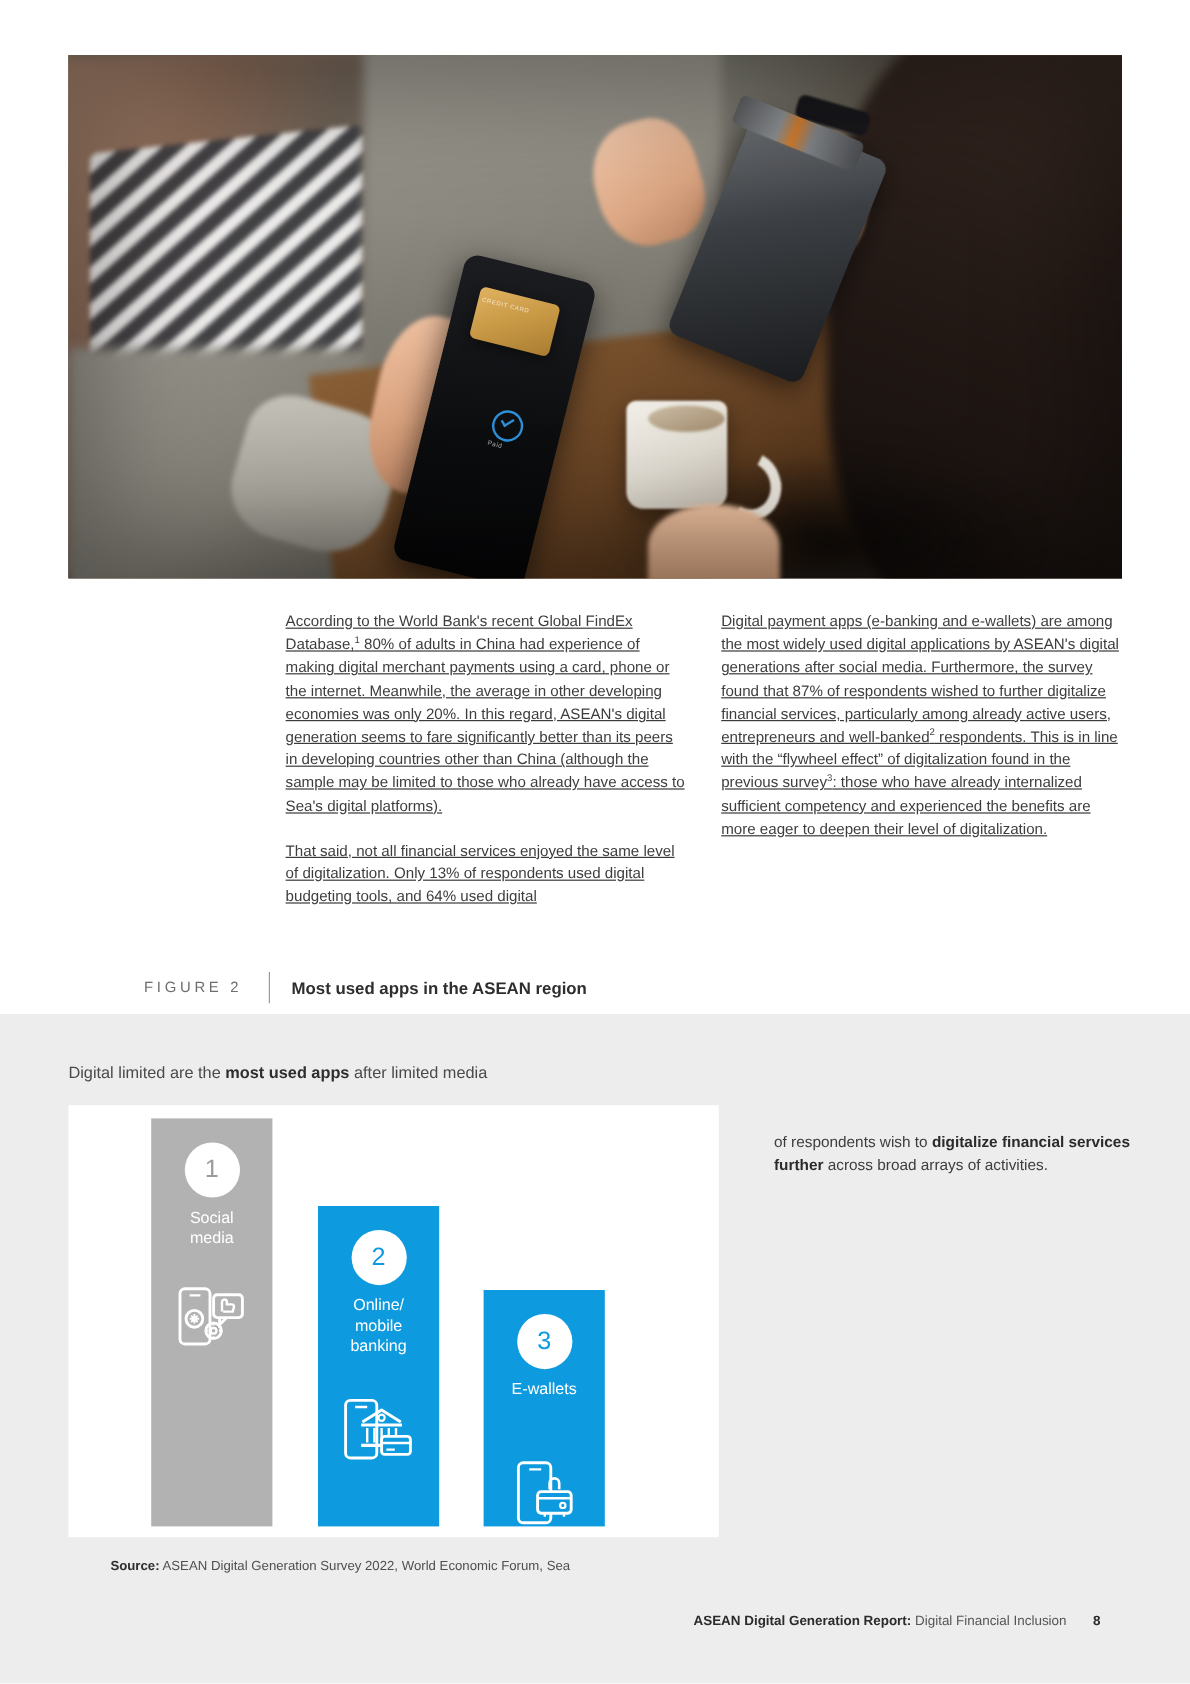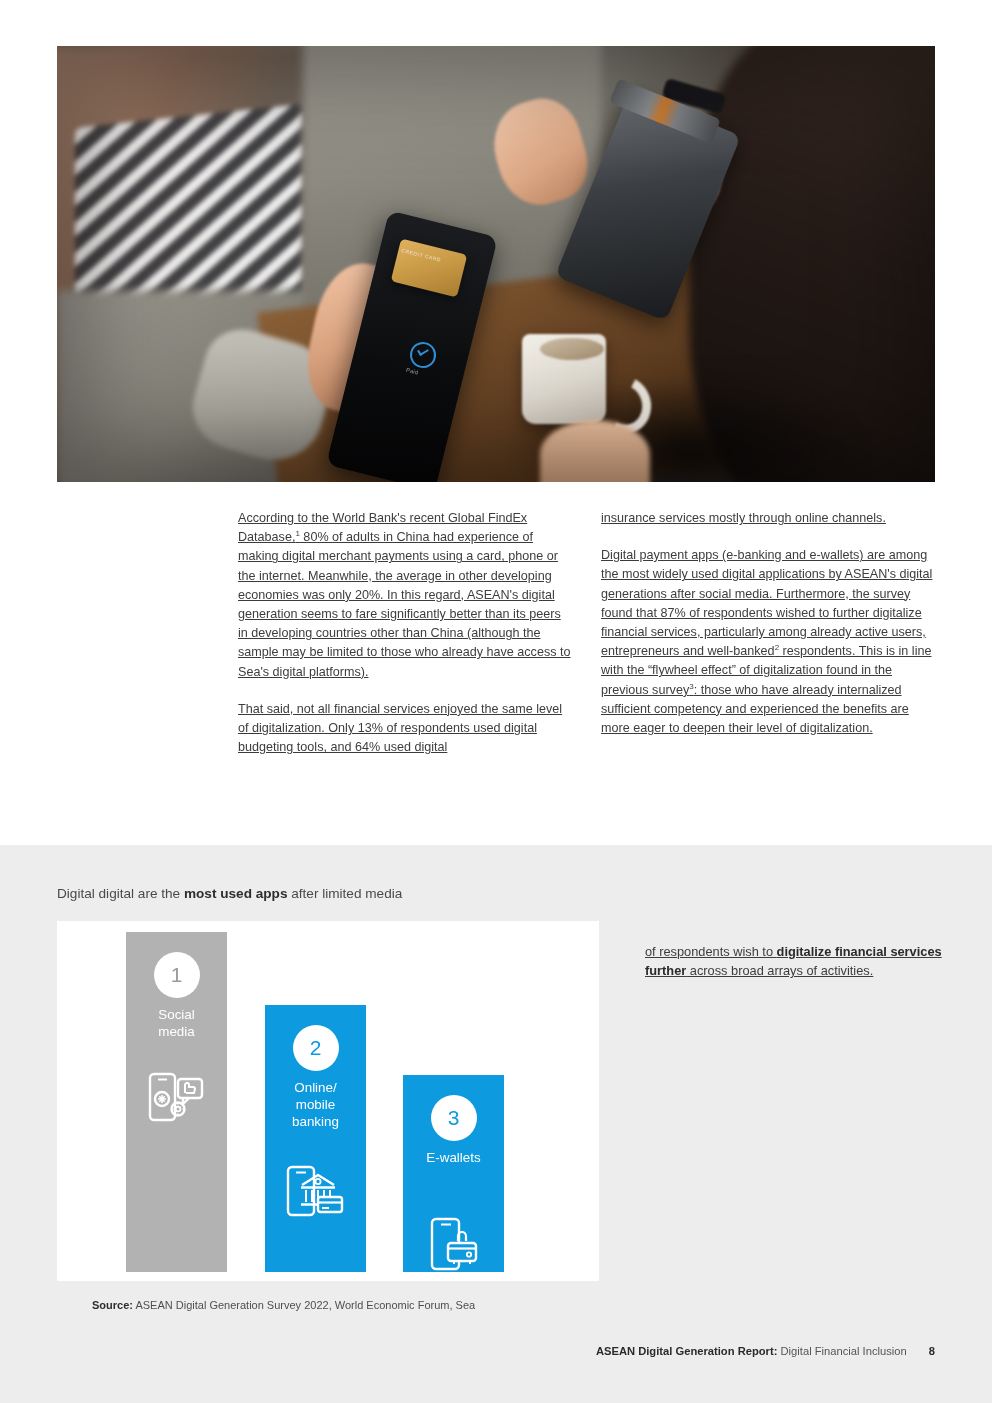--- a/index.html
+++ b/index.html
@@ -218,33 +218,33 @@
   .b3 .bicon{top:140px;}
 
   
   .stat{position:absolute;left:645px;top:920px;width:300px;}
   .stat .big{
     color:#1a9ada;font-size:95px;line-height:86px;font-weight:300;letter-spacing:-1px;
     font-family:"Liberation Sans", sans-serif;
   }
   .stat .big .pct{font-size:52px;vertical-align:super;line-height:0;letter-spacing:0;}
   .stat p{
-    margin:22px 0 0 0;font-size:12.8px;line-height:19px;color:#3d3d3d;text-decoration:underline;
+    margin:22px 0 0 0;font-size:12.8px;line-height:19px;color:#3d3d3d;
   }
   .stat p.second{margin-top:16px;}
   .stat b{color:#2b2b2b;}
 
   
   .source{
     position:absolute;left:57px;top:1299px;font-size:11px;color:#4f4f4f;
   }
   .source b{color:#2e2e2e;margin-left:35px;}
   .footer{
     position:absolute;left:0;top:1345px;width:992px;
-    text-align:right;padding-right:57px;box-sizing:border-box;
+    text-align:right;padding-right:75px;box-sizing:border-box;
     font-size:11.2px;color:#555;
   }
   .footer b{color:#2b2b2b;}
   .footer .pg{display:inline-block;margin-left:22px;font-weight:bold;color:#2b2b2b;}
 </style>
 </head>
 <body>
 
 <div class="page">
 
@@ -275,31 +275,35 @@
     <div class="ph-layer ph-hand-b"></div>
     <div class="ph-layer ph-vig"></div>
   </div>
 
   <div class="cols">
     <div class="col left">
       <p>According to the World Bank's recent Global FindEx Database,<sup>1</sup> 80% of adults in China had experience of making digital merchant payments using a card, phone or the internet. Meanwhile, the average in other developing economies was only 20%. In this regard, ASEAN's digital generation seems to fare significantly better than its peers in developing countries other than China (although the sample may be limited to those who already have access to Sea's digital platforms).</p>
       <p>That said, not all financial services enjoyed the same level of digitalization. Only 13% of respondents used digital budgeting tools, and 64% used digital</p>
     </div>
     <div class="col right">
-      <p>insurance services mostly through online channels.</p>
       <p>Digital payment apps (e-banking and e-wallets) are among the most widely used digital applications by ASEAN's digital generations after social media. Furthermore, the survey found that 87% of respondents wished to further digitalize financial services, particularly among already active users, entrepreneurs and well-banked<sup>2</sup> respondents. This is in line with the “flywheel effect” of digitalization found in the previous survey<sup>3</sup>: those who have already internalized sufficient competency and experienced the benefits are more eager to deepen their level of digitalization.</p>
     </div>
     <div class="clear"></div>
   </div>
 
+  <div class="figcap">
+    <div class="lbl">FIGURE 2</div>
+    <div class="rule"></div>
+    <div class="ttl">Most used apps in the ASEAN region</div>
+  </div>
 
   <div class="band"></div>
 
   <div class="band-head">
-    <span>Digital digital are the </span><b>most used apps</b><span> after limited media</span>
+    <span>Digital limited are the </span><b>most used apps</b><span> after limited media</span>
   </div>
 
   <div class="card">
 
     <div class="bar b1">
       <div class="circ">1</div>
       <div class="blabel">Social<br>media</div>
       <div class="bicon">
         <svg width="60" height="58" viewBox="0 0 60 58" fill="none" stroke="#ffffff" stroke-width="2.4">
           <rect x="3" y="6" width="25" height="46" rx="4"></rect>

